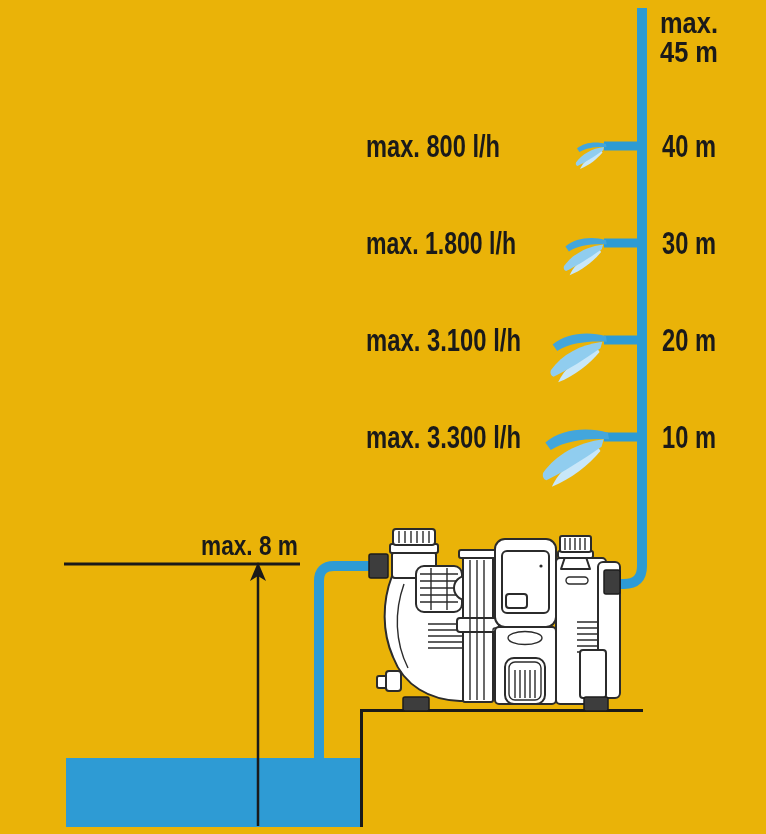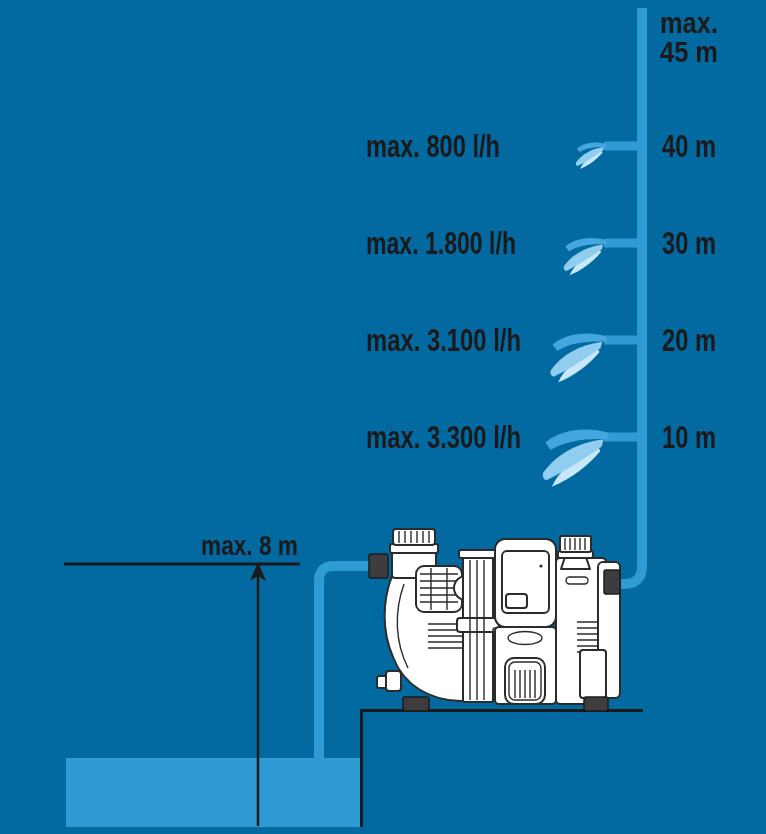--- a/index.html
+++ b/index.html
@@ -1,21 +1,21 @@
 <!DOCTYPE html>
 <html style="--pipe_blue: #2E9BD4; --line_black: #1A1A1A; --pump_dark: #3D3D3D; --spray_jet: #43A6DC; --spray_mid: #90CDEF; --spray_light: #C8E7F9;"><head>
 <meta charset="utf-8">
 <style>
   :root{
     --pipe_blue:#2E9BD4; --line_black:#1A1A1A; --pump_dark:#3D3D3D;
     --spray_jet:#43A6DC; --spray_mid:#90CDEF; --spray_light:#C8E7F9;
     --pump_stroke:#2B2B2B;
   }
   html,body{margin:0;padding:0;background:#fff;}
-  .stage{width:766px;height:834px;position:relative;background:#0369a1;overflow:hidden;}
+  .stage{width:766px;height:834px;position:relative;background:#eab308;overflow:hidden;}
   svg{position:absolute;left:0;top:0;}
   text{
     font-family:"Liberation Sans",sans-serif;
     font-weight:bold;
     fill:var(--line_black);
   }
   .pipe{stroke:var(--pipe_blue);fill:none;stroke-linecap:butt;}
   .stub{stroke:var(--pipe_blue);stroke-width:9;}
   .water{fill:var(--pipe_blue);}
   .blk{stroke:var(--line_black);fill:none;}

